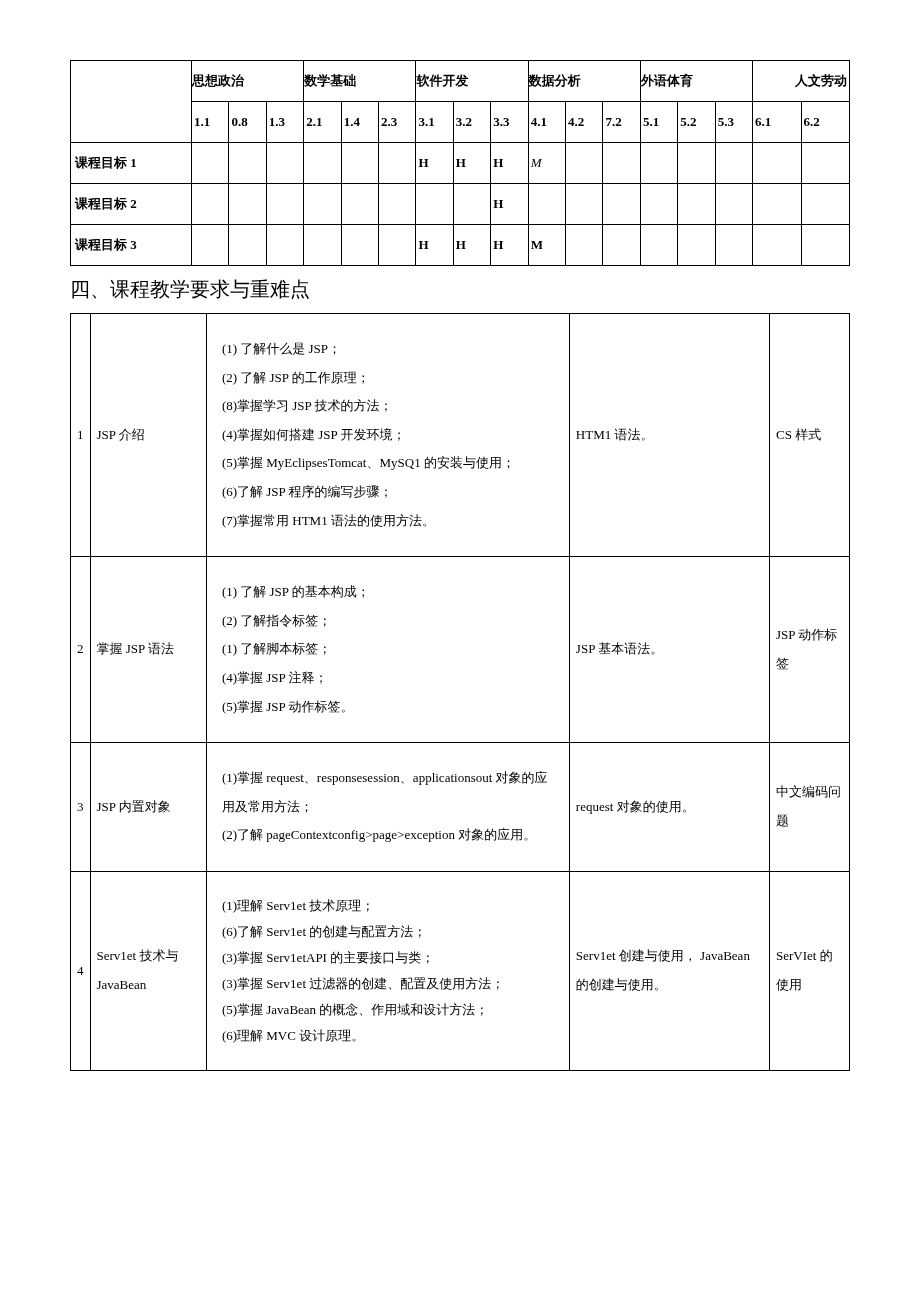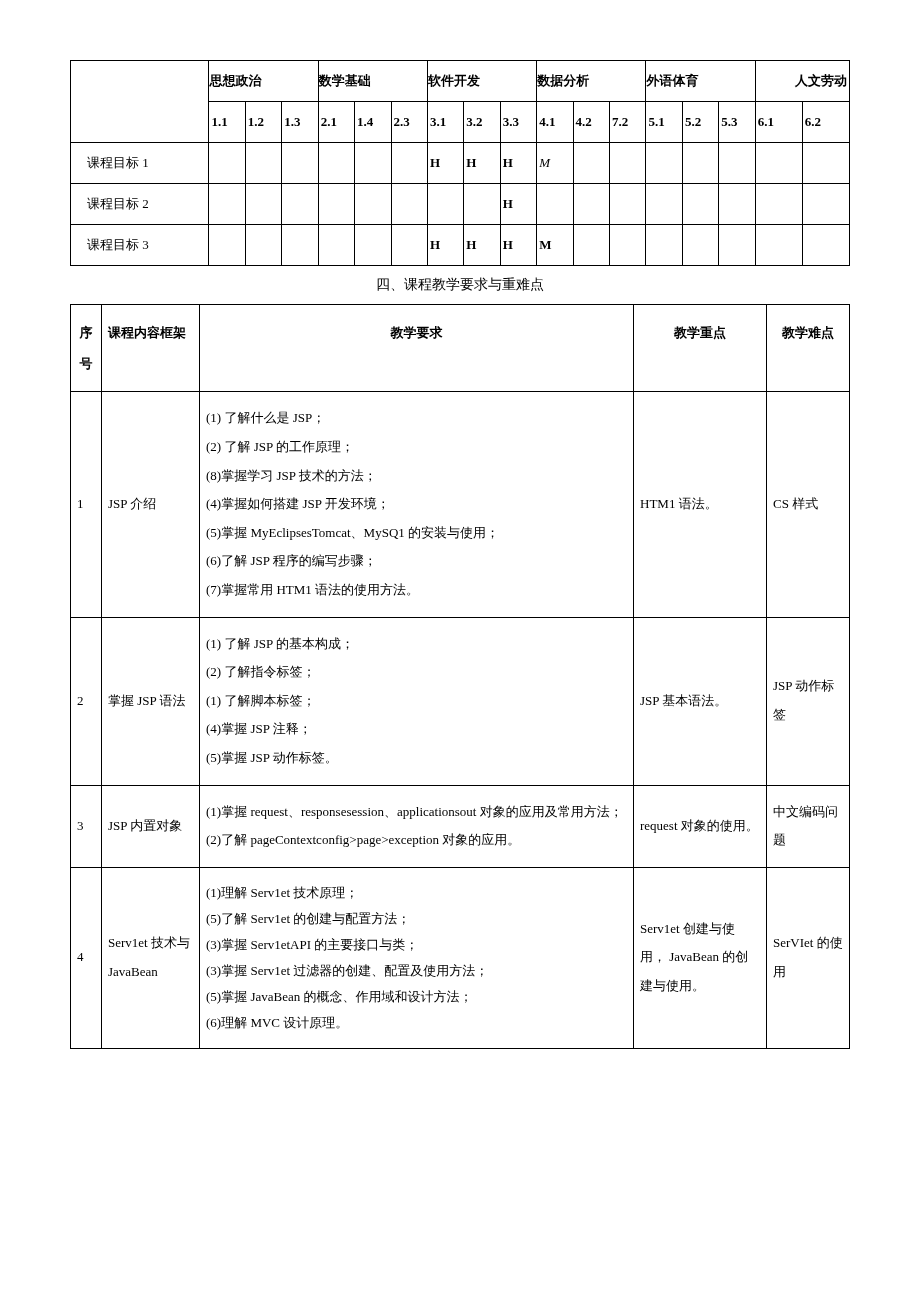--- a/index.html
+++ b/index.html
@@ -32,37 +32,36 @@
     font-weight: bold;
     text-align: left;
     padding-left: 0;
     margin-left: 36px;
   }
   .matrix-table .num-head {
     font-weight: bold;
     margin-left: 32px;
   }
   .matrix-table .row-label {
-    font-weight: normal;
-    padding-left: 16px;
+    font-weight: bold;
+    padding-left: 4px;
   }
   .matrix-table .cell {
     font-weight: bold;
     font-style: normal;
     padding-left: 2px;
   }
   .matrix-table .cell-italic {
     font-style: italic;
     font-weight: normal;
     font-family: "Times New Roman", serif;
   }
   .section-title {
-    text-align: center;
     margin: 10px 0 10px 0;
-    font-size: 14px;
+    font-size: 20px;
   }
   .req-table {
     margin-top: 6px;
   }
   .req-table td, .req-table th {
     padding: 12px 6px;
     vertical-align: top;
     line-height: 2.2;
     font-size: 13px;
   }
@@ -83,21 +82,21 @@
   .req-table .col-focus {
     width: 120px;
   }
   .req-table .col-diff {
     width: 70px;
   }
   .req-table .middle-v {
     vertical-align: middle;
   }
   .req-list {
-    margin: 0;
+    margin: 9px;
     padding: 0;
     list-style: none;
   }
   .req-list li {
     margin: 0;
     padding: 0;
   }
 </style>
 </head>
 <body>
@@ -108,21 +107,21 @@
     <th rowspan="2" class="group-head"></th>
     <th colspan="3" class="group-head">思想政治</th>
     <th colspan="3" class="group-head">数学基础</th>
     <th colspan="3" class="group-head">软件开发</th>
     <th colspan="3" class="group-head">数据分析</th>
     <th colspan="3" class="group-head">外语体育</th>
     <th colspan="2" class="group-head" style="text-align:right;border-radius:11px;">人文劳动</th>
   </tr>
   <tr>
     <th class="num-head">1.1</th>
-    <th class="num-head">1.2</th>
+    <th class="num-head">0.8</th>
     <th class="num-head">1.3</th>
     <th class="num-head">2.1</th>
     <th class="num-head">1.4</th>
     <th class="num-head">2.3</th>
     <th class="num-head">3.1</th>
     <th class="num-head">3.2</th>
     <th class="num-head">3.3</th>
     <th class="num-head">4.1</th>
     <th class="num-head">4.2</th>
     <th class="num-head">7.2</th>
@@ -195,27 +194,20 @@
     <td class="cell"></td>
     <td class="cell"></td>
   </tr>
 </tbody>
   </table>
 
 <div class="section-title">四、课程教学要求与重难点</div>
 
 <table class="req-table">
   <tbody>
-      <tr>
-    <th class="col-seq"><span>序号</span></th>
-    <th class="col-frame" style="text-align:left;"><span>课程内容框架</span></th>
-    <th class="col-req">教学要求</th>
-    <th class="col-focus">教学重点</th>
-    <th class="col-diff">教学难点</th>
-  </tr>
 
   <tr>
     <td class="middle-v">1</td>
     <td class="middle-v">JSP 介绍</td>
     <td>
       <ul class="req-list">
         <li>(1) 了解什么是 JSP；</li>
         <li>(2) 了解 JSP 的工作原理；</li>
         <li>(8)掌握学习 JSP 技术的方法；</li>
         <li>(4)掌握如何搭建 JSP 开发环境；</li>
@@ -256,21 +248,21 @@
     <td class="middle-v">request 对象的使用。</td>
     <td class="middle-v">中文编码问题</td>
   </tr>
 
   <tr>
     <td class="middle-v">4</td>
     <td class="middle-v">Serv1et 技术与 JavaBean</td>
     <td style="line-height:2.0;">
       <ul class="req-list">
         <li>(1)理解 Serv1et 技术原理；</li>
-        <li>(5)了解 Serv1et 的创建与配置方法；</li>
+        <li>(6)了解 Serv1et 的创建与配置方法；</li>
         <li>(3)掌握 Serv1etAPI 的主要接口与类；</li>
         <li>(3)掌握 Serv1et 过滤器的创建、配置及使用方法；</li>
         <li>(5)掌握 JavaBean 的概念、作用域和设计方法；</li>
         <li>(6)理解 MVC 设计原理。</li>
       </ul>
     </td>
     <td class="middle-v">Serv1et 创建与使用， JavaBean 的创建与使用。</td>
     <td class="middle-v">SerVIet 的使用</td>
   </tr>
 </tbody>

